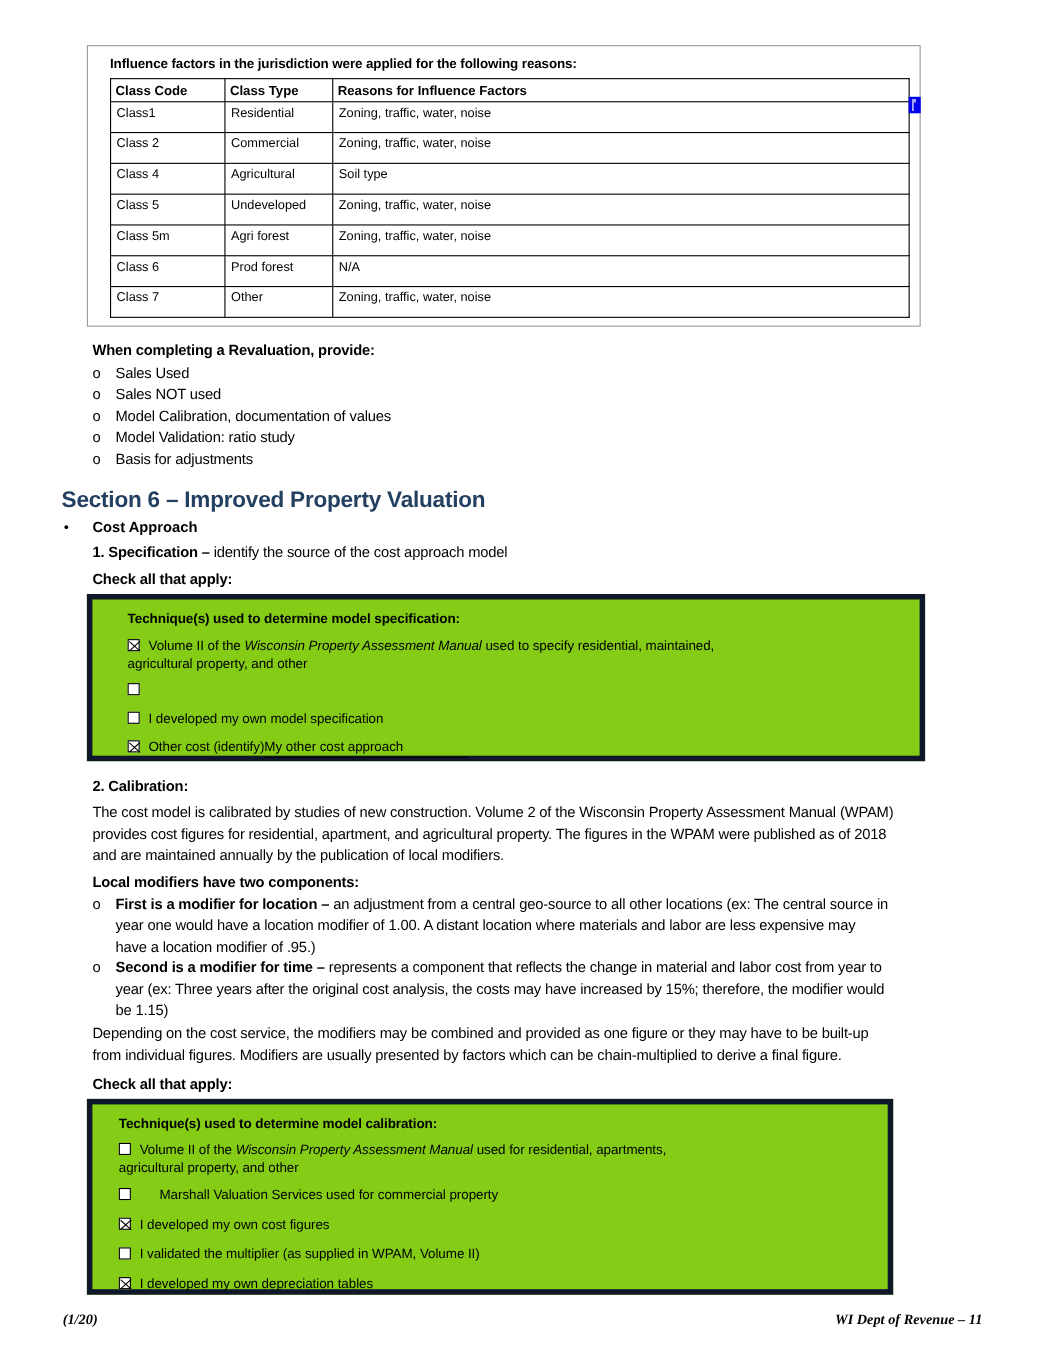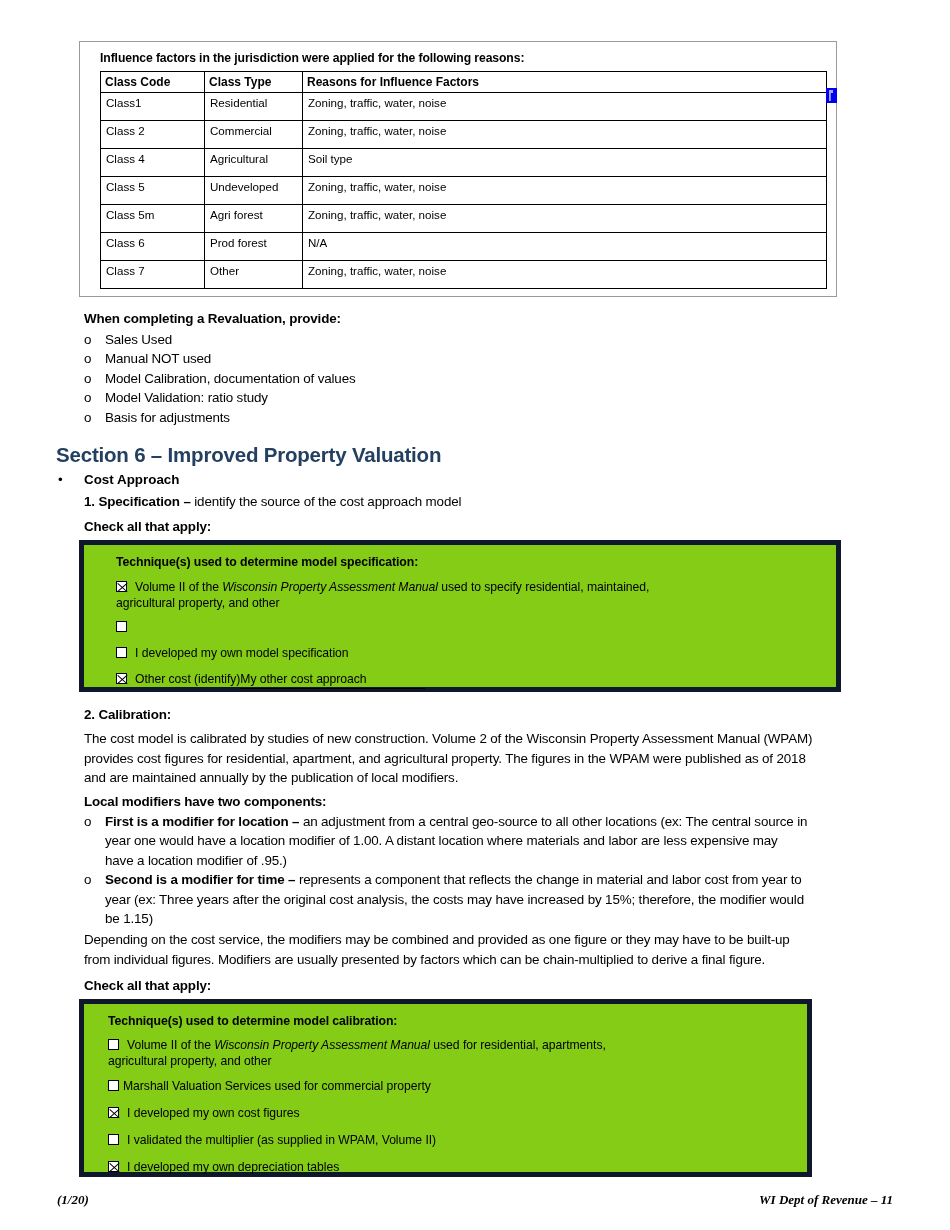--- a/index.html
+++ b/index.html
@@ -276,21 +276,21 @@
             <td class="col-reason">Zoning, traffic, water, noise</td>
           </tr>
         </tbody>
     </table>
   </div>
   <div class="blue-marker"></div>
 
   <div class="body-bold" style="left:84px; top:311px;">When completing a Revaluation, provide:</div>
   <ul class="o-list" id="revaluation-list" style="top:330px;">
       <li><span class="obul">o</span><span>Sales Used</span></li>
-      <li><span class="obul">o</span><span>Manual NOT used</span></li>
+      <li><span class="obul">o</span><span>Sales NOT used</span></li>
       <li><span class="obul">o</span><span>Model Calibration, documentation of values</span></li>
       <li><span class="obul">o</span><span>Model Validation: ratio study</span></li>
       <li><span class="obul">o</span><span>Basis for adjustments</span></li>
     </ul>
 
   <div class="section-heading">Section 6 – Improved Property Valuation</div>
 
   <div class="bullet-dot" style="top:472px;">•</div>
   <div class="bullet-item" style="left:84px; top:472px;">Cost Approach</div>
 
@@ -329,21 +329,21 @@
     <span>Depending on the cost service, the modifiers may be combined and provided as one figure or they may have to be built-up</span><br>
     <span>from individual figures. Modifiers are usually presented by factors which can be chain-multiplied to derive a final figure.</span>
   </div>
 
   <div class="body-bold" style="left:84px; top:978px;">Check all that apply:</div>
 
   <div class="cb-box" style="left:79px; top:999px; width:733px; height:178px;">
     <div class="cb-title" style="position:absolute; left:24px; top:10px;">Technique(s) used to determine model calibration:</div>
     <div id="calib-options" style="position:absolute; left:24px; top:33px; right:14px;">
         <div class="cb-row" style="margin-bottom: 9px;"><span class="ckmark"></span><span style="margin-left: 8px;"><span>Volume II of the </span><span class="ital">Wisconsin Property Assessment Manual</span><span> used for residential, apartments,</span><br><span style="margin-left: 0px;">agricultural property, and other</span></span></div>
-        <div class="cb-row" style="margin-bottom: 11px;"><span class="ckmark"></span><span style="margin-left: 4px;"><span>Marshall Valuation Services used for commercial property</span></span></div>
+        <div class="cb-row" style="margin-bottom: 11px;"><span class="ckmark"></span><span style="margin-left: 26px;"><span>Marshall Valuation Services used for commercial property</span></span></div>
         <div class="cb-row" style="margin-bottom: 11px;"><span class="ckmark checked"></span><span style="margin-left: 8px;"><span>I developed my own cost figures</span></span></div>
         <div class="cb-row" style="margin-bottom: 11px;"><span class="ckmark"></span><span style="margin-left: 8px;"><span>I validated the multiplier (as supplied in WPAM, Volume II)</span></span></div>
         <div class="cb-row" style="margin-bottom: 11px;"><span class="ckmark checked"></span><span style="margin-left: 8px;"><span>I developed my own depreciation tables</span></span></div>
       </div>
   </div>
 
   <div class="footer-left">(1/20)</div>
   <div class="footer-right">WI Dept of Revenue – 11</div>
 
 </div>

